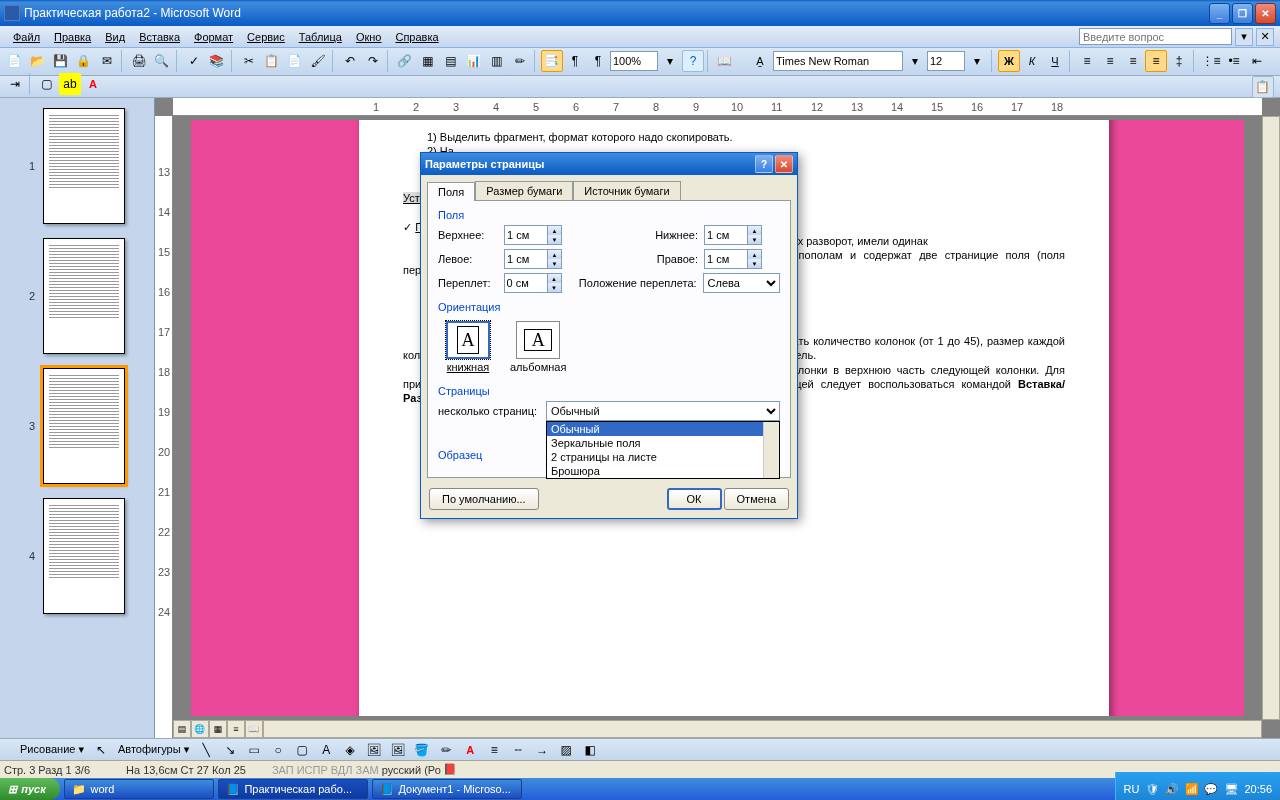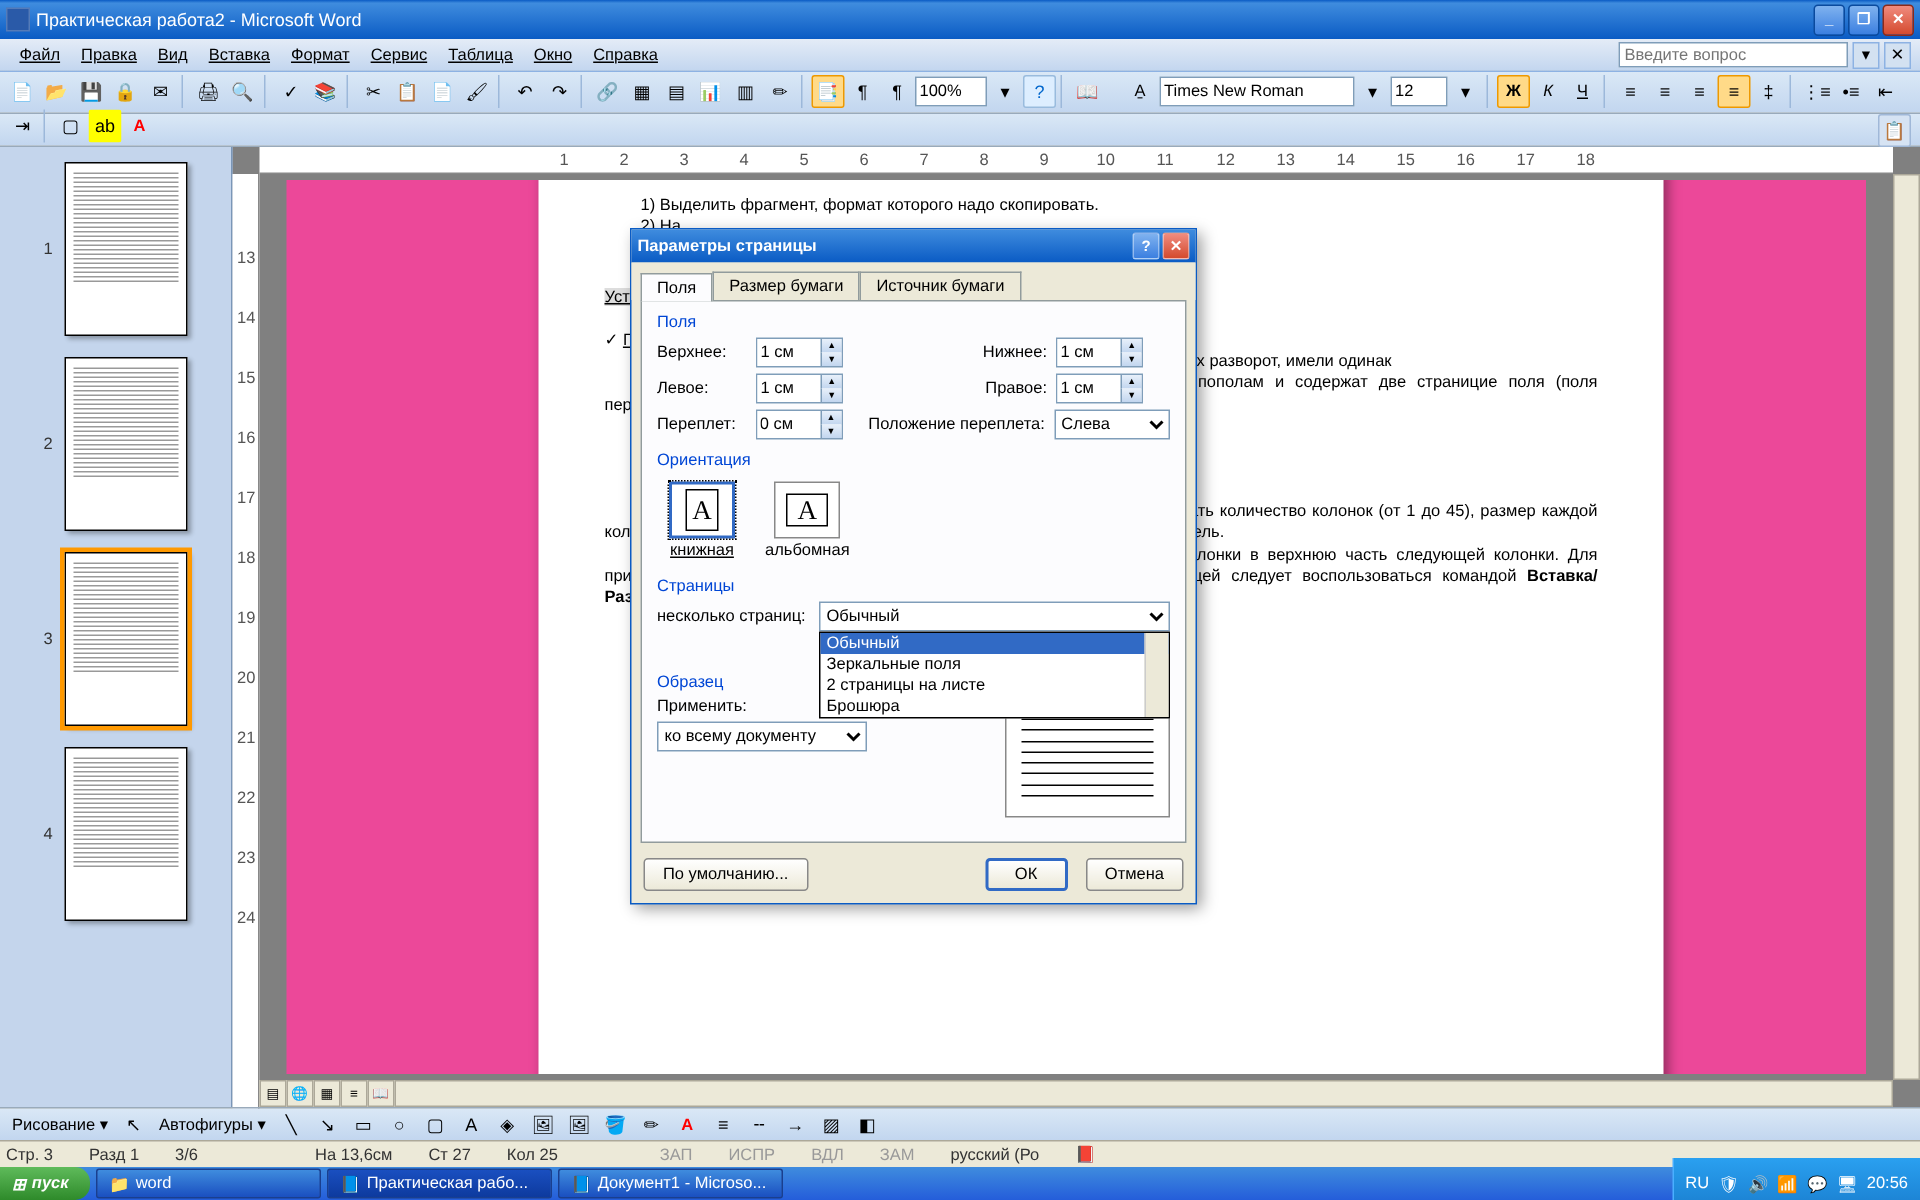--- a/index.html
+++ b/index.html
@@ -51,25 +51,25 @@
 .sheet { position:absolute; left:168px; top:-10px; width:750px; background:#fff; min-height:700px; box-shadow:3px 3px 8px rgba(0,0,0,.4); padding:20px 44px; font-family:'Times New Roman',serif; font-size:14px; color:#000; line-height:1.3;}
 .sheet p { margin-bottom:0; text-align:justify; text-indent:24px;}
 .sheet b{ font-weight:bold;}
 .sheet u{ text-decoration:underline;}
 .viewbtns { position:absolute; bottom:0; left:18px; height:18px; display:flex; background:#ece9d8;}
 .viewbtns .v{ width:18px; height:18px; border:1px solid #aca899; background:#ece9d8; cursor:pointer; display:flex; align-items:center; justify-content:center; font-size:9px;}
 .hscroll { position:absolute; bottom:0; left:108px; right:18px; height:18px; background:#ece9d8; border:1px solid #aca899;}
 .vscroll { position:absolute; right:0; top:18px; bottom:18px; width:18px; background:#ece9d8; border:1px solid #aca899;}
 
 
-.drawbar { position:absolute; bottom:40px; left:0; right:0; height:22px; background:linear-gradient(#dae8f6,#c2d6ef); border-top:1px solid #9ab; display:flex; align-items:center; padding:0 4px; gap:2px;}
+.drawbar { position:absolute; bottom:40px; left:0; right:0; height:22px; background:linear-gradient(#dae8f6,#c2d6ef); border-top:1px solid #9ab; display:flex; align-items:center; padding:0 16px; gap:2px;}
 .drawbar .lbl{ padding:2px 4px; cursor:pointer;}
 
 
-.status { position:absolute; bottom:22px; left:0; right:0; height:18px; background:#ece9d8; border-top:1px solid #aca899; display:flex; align-items:center; padding:0 4px; font-size:11px; color:#333; gap:24px;}
+.status { position:absolute; bottom:22px; left:0; right:0; height:18px; background:#ece9d8; border-top:1px solid #aca899; display:flex; align-items:center; padding:0 4px; font-size:11px; color:#333; gap:3px;}
 .status .dim{ color:#999;}
 
 
 .taskbar { position:absolute; bottom:0; left:0; right:0; height:22px; background:linear-gradient(#3f8cde,#245dda); display:flex; align-items:center; color:#fff;}
 .start { height:22px; padding:0 14px 0 8px; background:linear-gradient(#5fbb5b,#2e8a2a); border-radius:0 10px 10px 0; display:flex; align-items:center; font-weight:bold; font-style:italic; cursor:pointer; gap:4px;}
 .taskitem { height:20px; margin-left:4px; padding:0 8px; background:linear-gradient(#3f8cde,#1a4fc0); border:1px solid #1a3f8e; border-radius:2px; display:flex; align-items:center; gap:4px; cursor:pointer; min-width:150px;}
 .taskitem.active{ background:linear-gradient(#1a4fc0,#0d3a9e);}
 .tray { margin-left:auto; height:34px; background:linear-gradient(#2aa0f0,#1a7fd0); padding:0 8px; display:flex; align-items:center; gap:6px; border-left:1px solid #4aafff;}
 
 
@@ -99,21 +99,21 @@
 .dialog .orient .o.land .box .pg2{ width:28px; height:22px;}
 .dialog select { border:1px solid #7f9db9; height:20px; background:#fff; font-size:11px;}
 .dialog .dropdown{ position:relative; }
 .dialog .dropdown select{ width:234px;}
 .dialog .ddlist { position:absolute; left:0; top:20px; width:234px; background:#fff; border:1px solid #000; z-index:10;}
 .dialog .ddlist .opt{ padding:1px 4px; font-size:11px; cursor:pointer;}
 .dialog .ddlist .opt.sel{ background:#316ac5; color:#fff;}
 .dialog .ddlist .sbar{ position:absolute; right:0; top:0; bottom:0; width:16px; background:#ece9d8; border-left:1px solid #ccc;}
 .dialog .preview{ width:110px; height:80px; border:1px solid #888; background:#fff; margin-left:auto; padding:10px; display:flex; flex-direction:column; justify-content:space-around;}
 .dialog .preview div{ height:1px; background:#000;}
-.dialog .btns { display:flex; padding:4px 8px 8px; gap:12px; align-items:center;}
+.dialog .btns { display:flex; padding:4px 8px 8px; gap:2px; align-items:center;}
 .dialog .btn { padding:2px 12px; height:22px; border:1px solid #888; background:linear-gradient(#fff,#ece9d8); cursor:pointer; border-radius:3px; font-size:11px;}
 .dialog .btn.def{ border:2px solid #316ac5; padding:1px 18px;}
 </style>
 </head>
 <body>
 
 <div class="titlebar">
   <div class="icon"></div>
   <div class="title">Практическая  работа2 - Microsoft Word</div>
   <div class="winbtn">_</div>
@@ -492,36 +492,20 @@
             <div class="opt">Зеркальные поля</div>
             <div class="opt">2 страницы на листе</div>
             <div class="opt">Брошюра</div>
             <div class="sbar"></div>
           </div>
         </div>
       </div>
     </div>
     <div class="group" style="margin-top:28px;">
       <div class="gtitle">Образец</div>
-      <div class="row" style="align-items:flex-start;">
-        <div style="display:flex;flex-direction:column;gap:4px;">
-          <label style="width:auto;">Применить:</label>
-          <select style="width:140px;"><option>ко всему документу</option></select>
-        </div>
-        <div class="preview">
-            <div></div>
-            <div></div>
-            <div></div>
-            <div></div>
-            <div></div>
-            <div></div>
-            <div></div>
-            <div></div>
-          </div>
-      </div>
     </div>
   </div>
   <div class="btns">
     <button class="btn">По умолчанию...</button>
     <div style="flex:1"></div>
     <button class="btn def">ОК</button>
     <button class="btn">Отмена</button>
   </div>
 </div>
 

